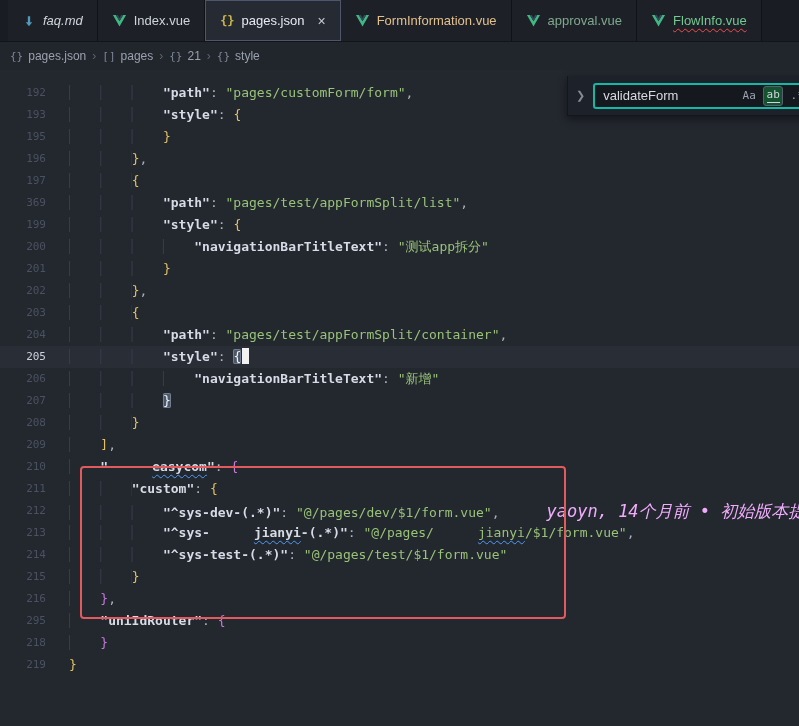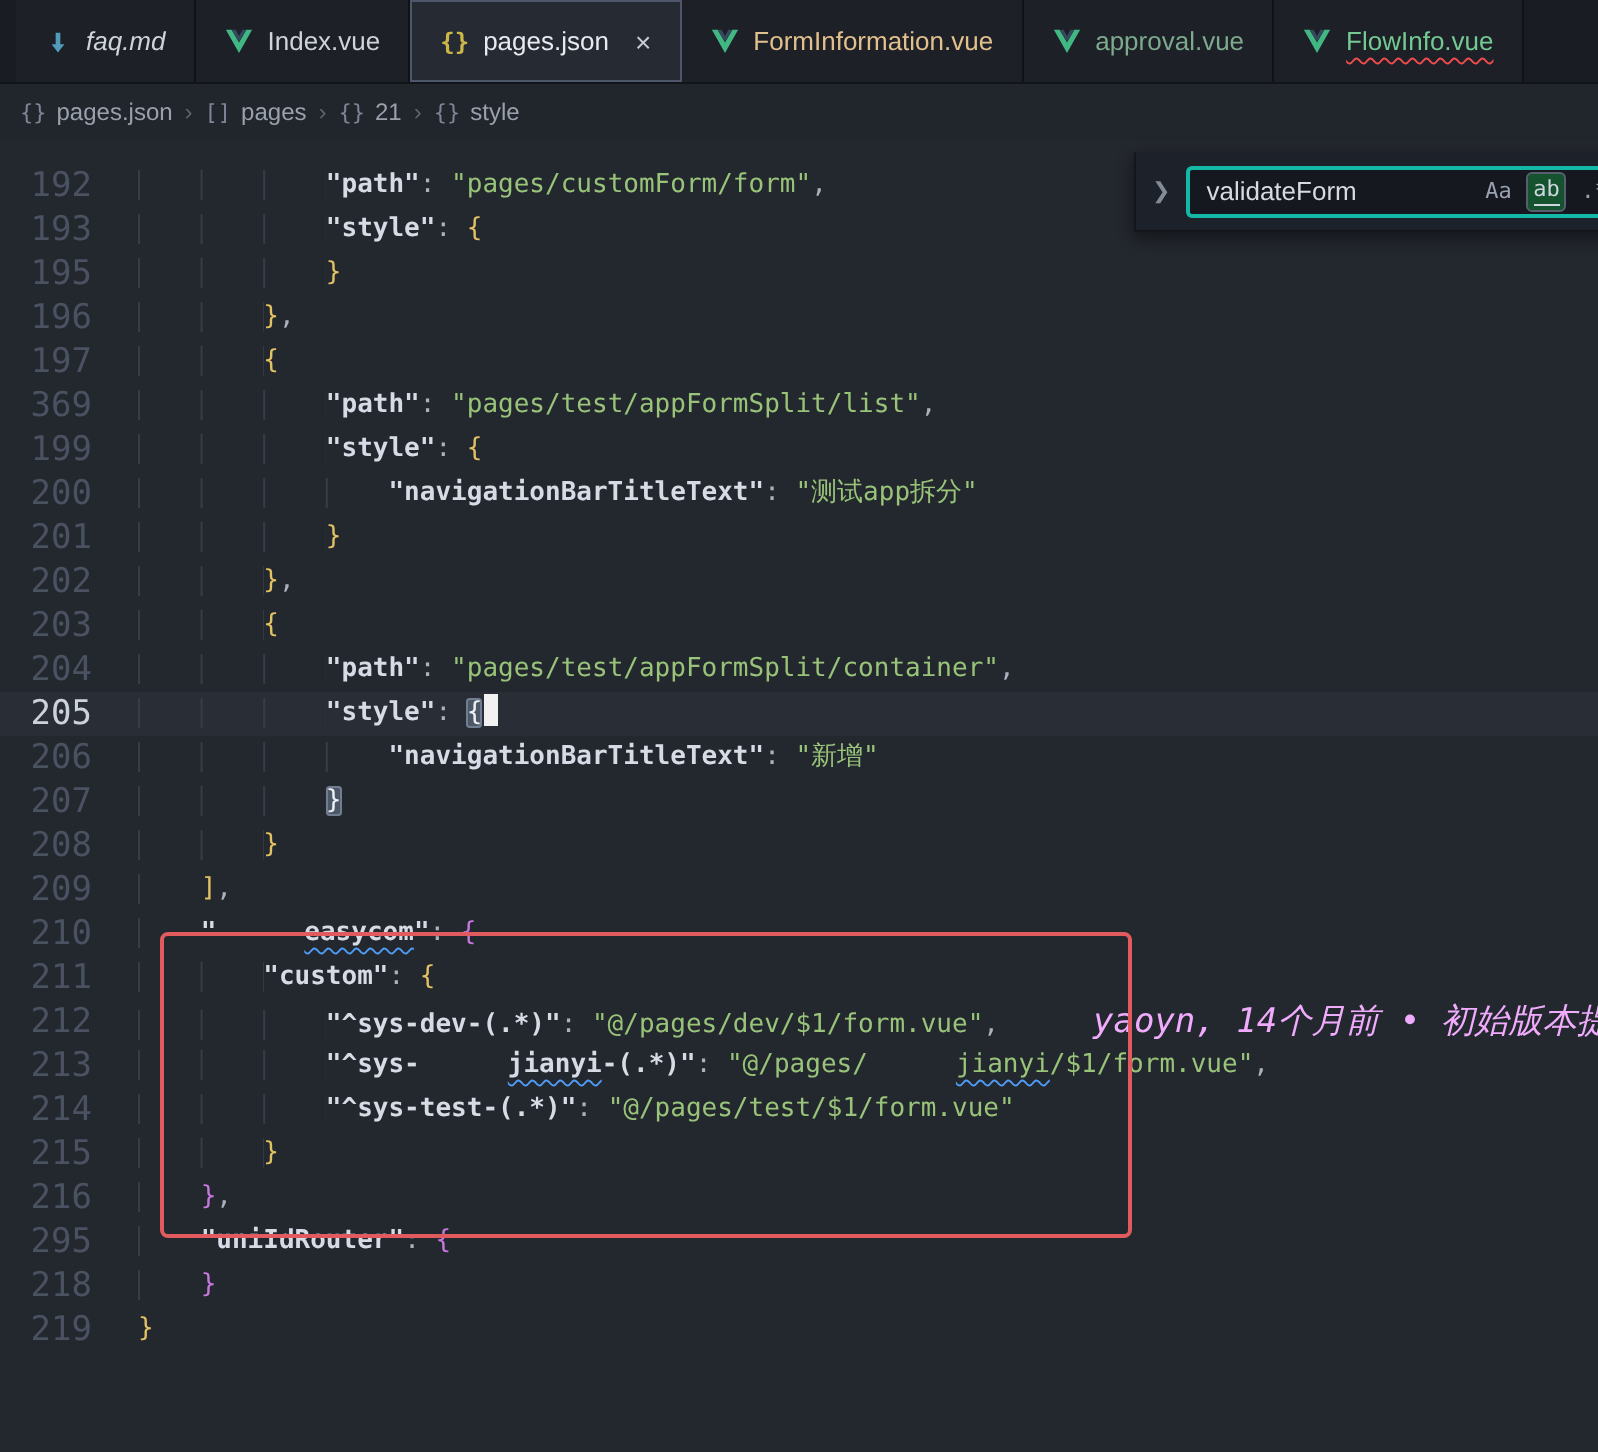--- a/index.html
+++ b/index.html
@@ -39,21 +39,21 @@
   .bc-sep{color:#5d6470;font-size:12px;}
   
   .editor{
     position:relative;padding-top:12px;background:#23272e;
     font-family:"DejaVu Sans Mono",monospace;font-size:13px;line-height:22px;
   }
   .row{display:flex;height:22px;}
   .row.active{background:#282d36;}
   .ln{
     flex:none;width:46px;text-align:right;color:#4a5261;user-select:none;cursor:pointer;
-    font-size:17px;
+    font-size:11px;
   }
   .row.active .ln{color:#ccd2dc;}
   .code{white-space:pre;margin-left:23px;color:#abb2bf;}
   .ws{
     background-image:linear-gradient(to right,#363d49 1px,transparent 1px);
     background-size:4ch 100%;
   }
   .key{color:#d6dbe5;font-weight:600;}
   .str{color:#98c379;}
   .pun{color:#abb2bf;}

